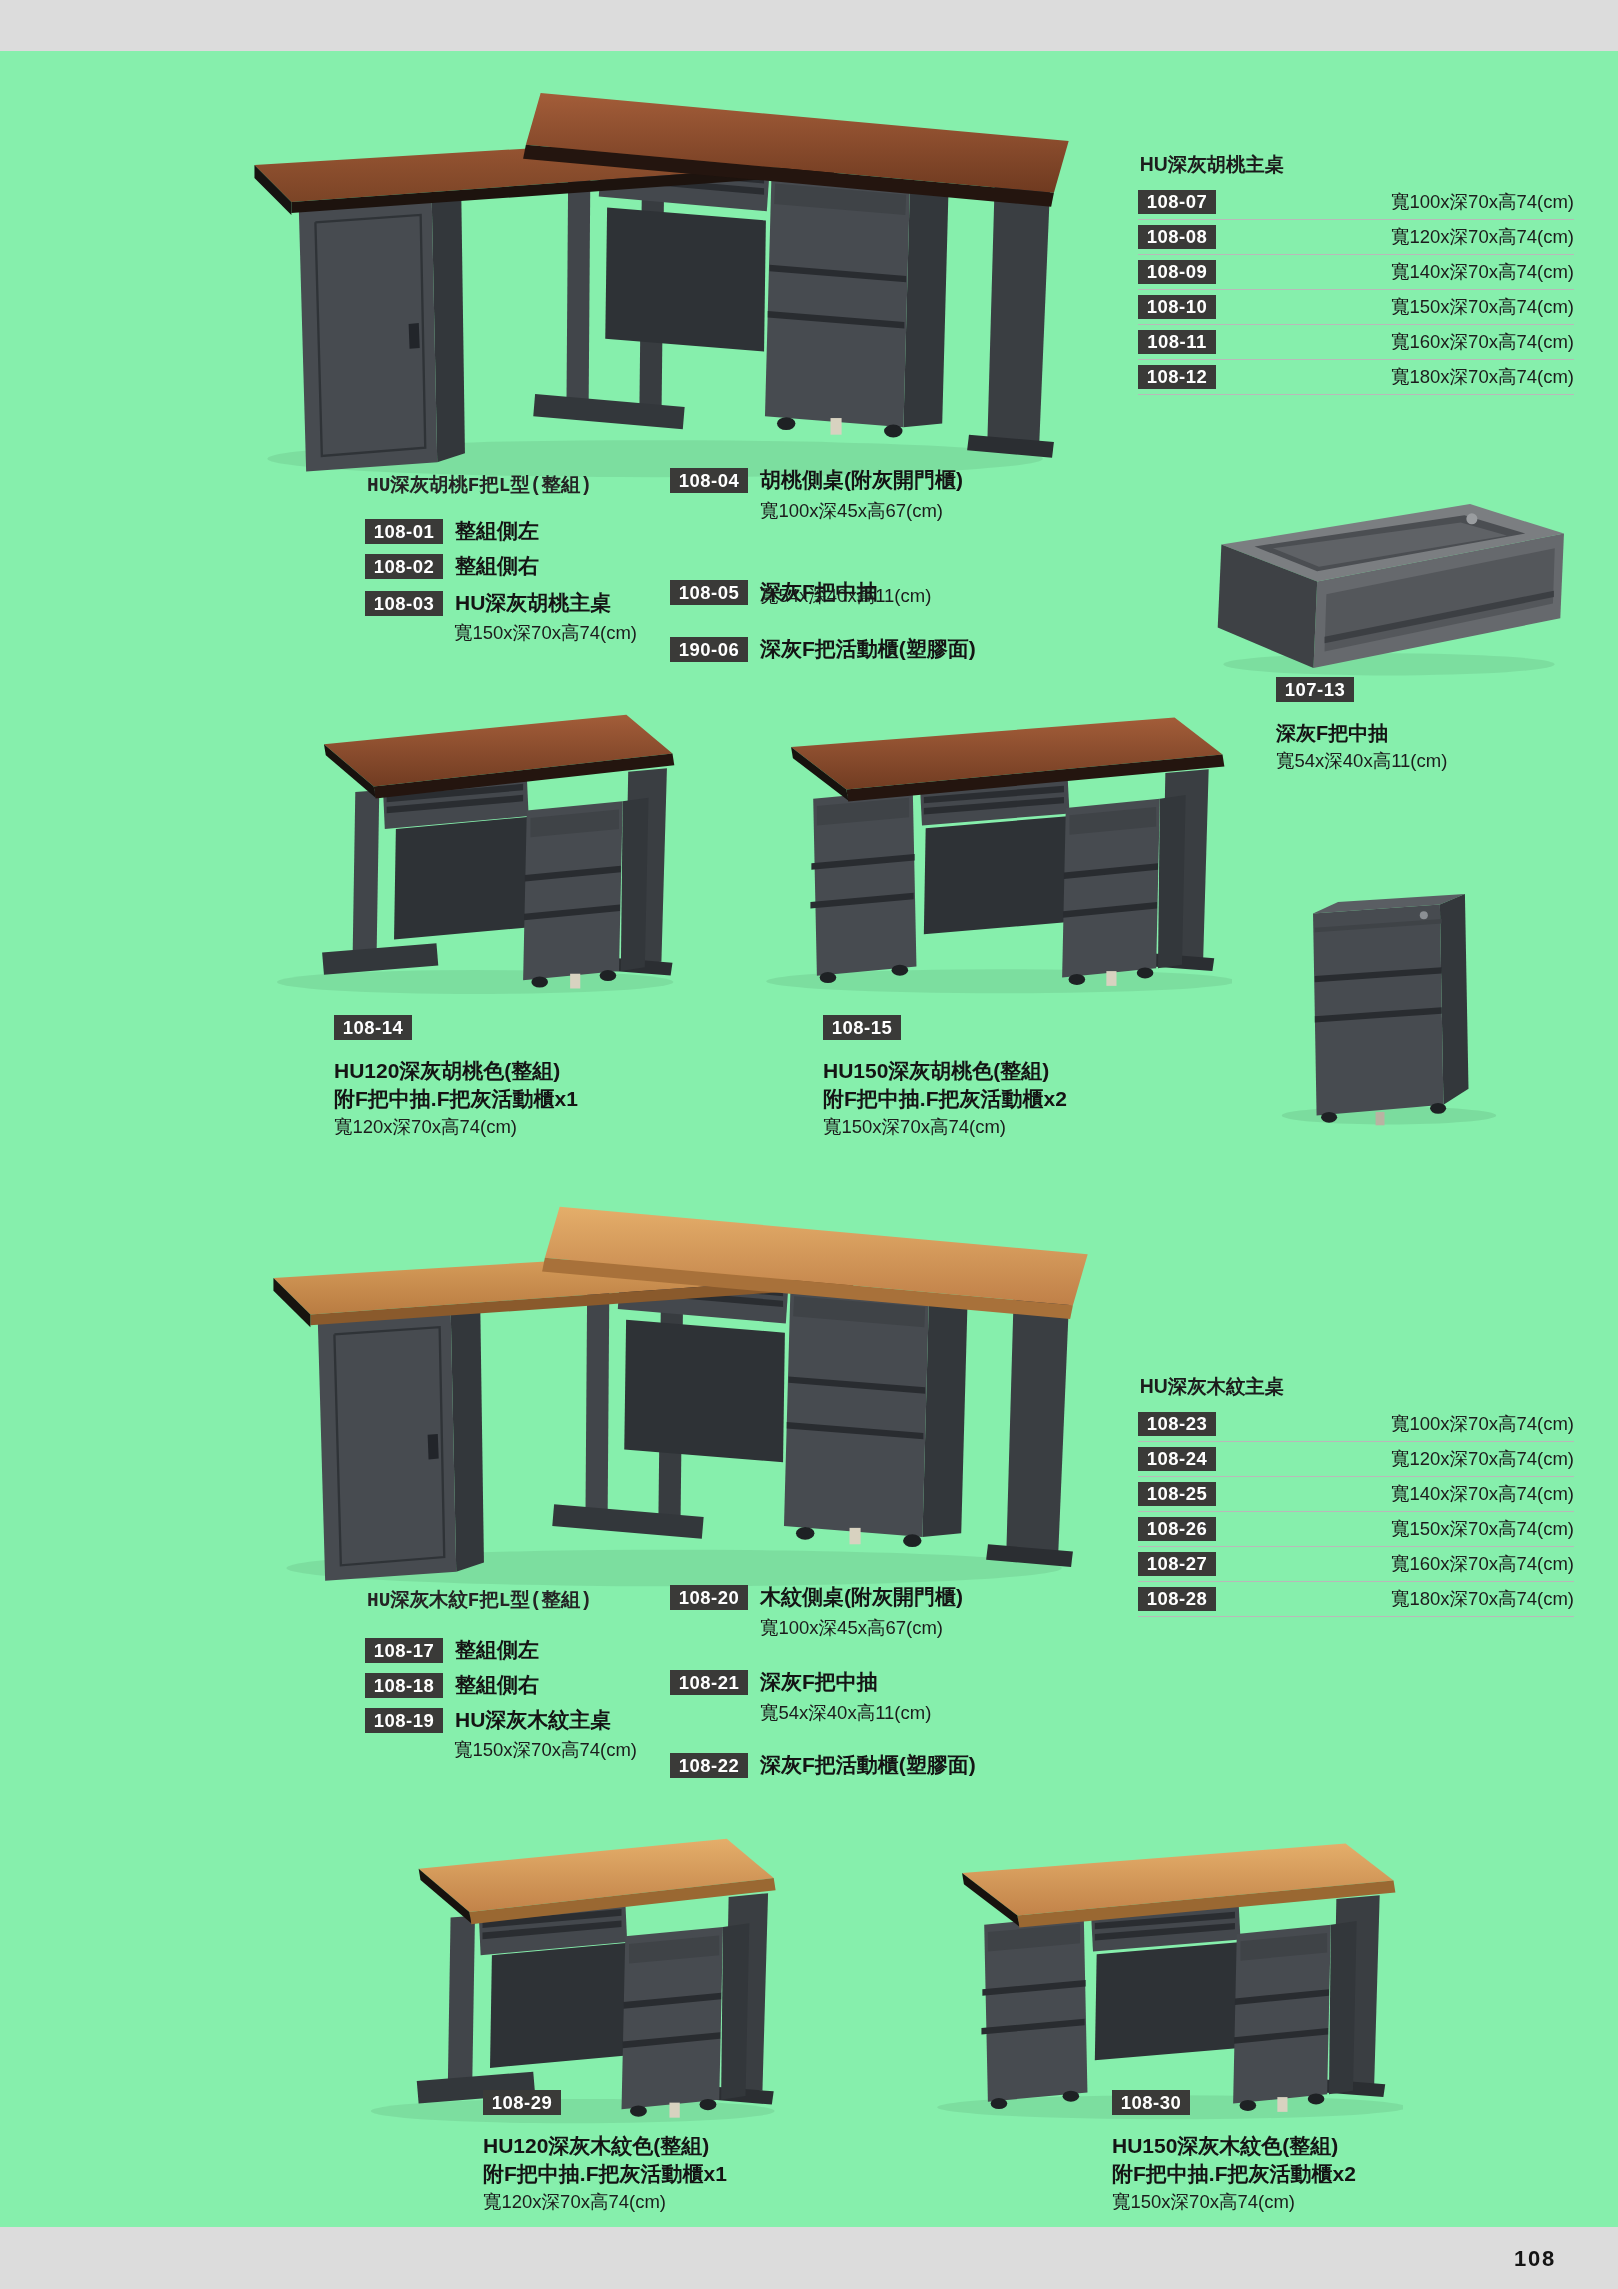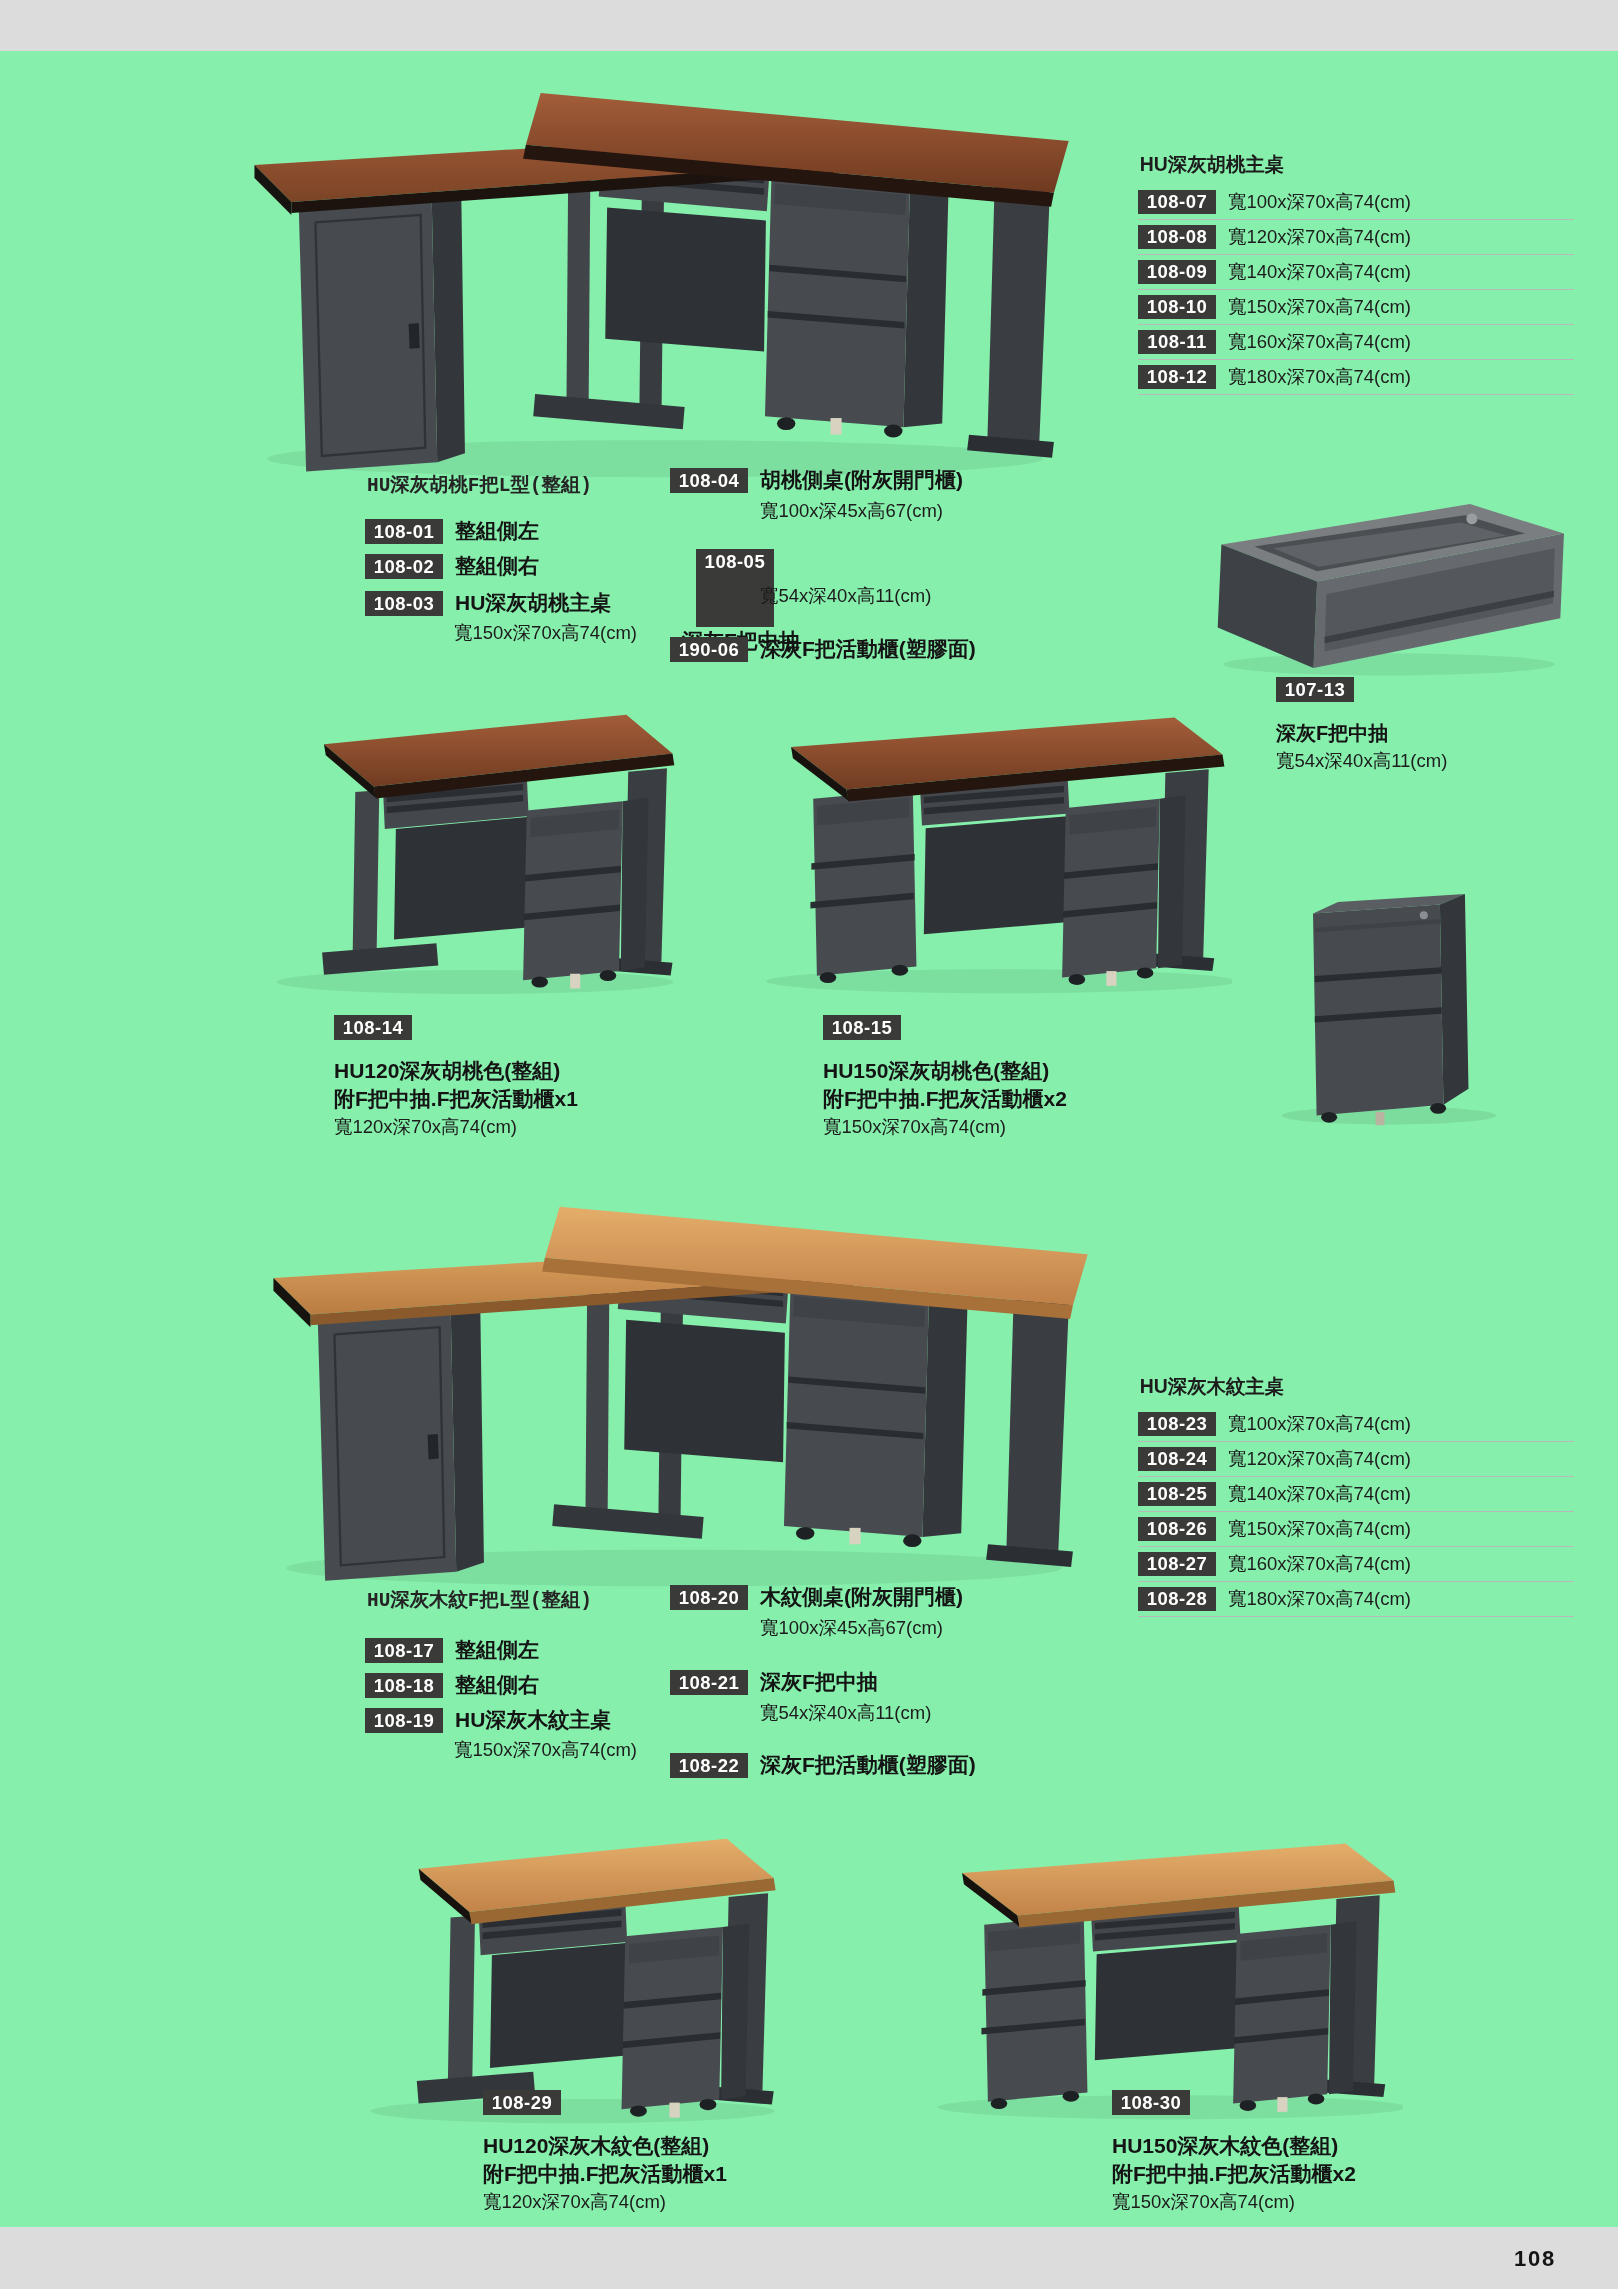--- a/index.html
+++ b/index.html
@@ -8,21 +8,21 @@
   .band{position:absolute;left:0;width:1619px;background:#dcdcdc;}
   .abs{position:absolute;}
   .badge{display:inline-block;background:#3a3a38;color:#ffffff;font-weight:700;font-size:18.5px;
          width:78px;height:25px;line-height:25px;text-align:center;letter-spacing:0.5px;flex:0 0 78px;}
   .item{display:flex;align-items:center;position:absolute;white-space:nowrap;}
   .iname{font-size:21px;font-weight:700;color:#141414;margin-left:12px;}
   .dline{position:absolute;font-size:18.5px;color:#1c1c1c;white-space:nowrap;}
   .caption{position:absolute;font-size:19.4px;font-weight:600;color:#242424;white-space:nowrap;font-family:Liberation Mono, monospace;}
   .ptable{position:absolute;}
   .tbl-title{font-size:19.4px;font-weight:700;color:#1c1c1c;margin:0 0 6.5px 1.8px;}
-  .trow{display:flex;align-items:center;height:34px;border-bottom:0.9px solid #b9b9b9;width:436px;}
+  .trow{display:flex;align-items:center;height:34px;border-bottom:0.9px solid #b9b9b9;width:436px;justify-content:space-between;}
   .trow .badge{height:24px;line-height:24px;}
   .tdims{font-size:18.5px;color:#1c1c1c;padding-left:12px;white-space:nowrap;}
   .pblock{position:absolute;white-space:nowrap;}
   .pblock .badge{margin-bottom:17px;}
   .pl{font-size:21px;font-weight:700;color:#141414;line-height:28px;}
   .pd{font-size:18.5px;font-weight:400;color:#1c1c1c;line-height:28px;}
   .pagenum{position:absolute;font-size:22px;font-weight:700;letter-spacing:1.8px;color:#141414;}
   svg{display:block;}
 </style>
 </head>
@@ -115,21 +115,21 @@
       <span class="badge">108-03</span>
       <span class="iname">HU深灰胡桃主桌</span>
     </div>
   <div class="dline" style="left:454px;top:620px;">寬150x深70x高74(cm)</div>
 
   <div class="item" style="left:670px;top:466px;">
       <span class="badge">108-04</span>
       <span class="iname">胡桃側桌(附灰開門櫃)</span>
     </div>
   <div class="dline" style="left:760px;top:498px;">寬100x深45x高67(cm)</div>
-  <div class="item" style="left:670px;top:549px;flex-direction:column;">
+  <div class="item" style="left:670px;top:578px;">
       <span class="badge">108-05</span>
       <span class="iname">深灰F把中抽</span>
     </div>
   <div class="dline" style="left:760px;top:583px;">寬54x深40x高11(cm)</div>
   <div class="item" style="left:670px;top:635px;">
       <span class="badge">190-06</span>
       <span class="iname">深灰F把活動櫃(塑膠面)</span>
     </div>
 
   <div class="abs" style="left:1195px;top:482px;width:388px;height:198px;">

